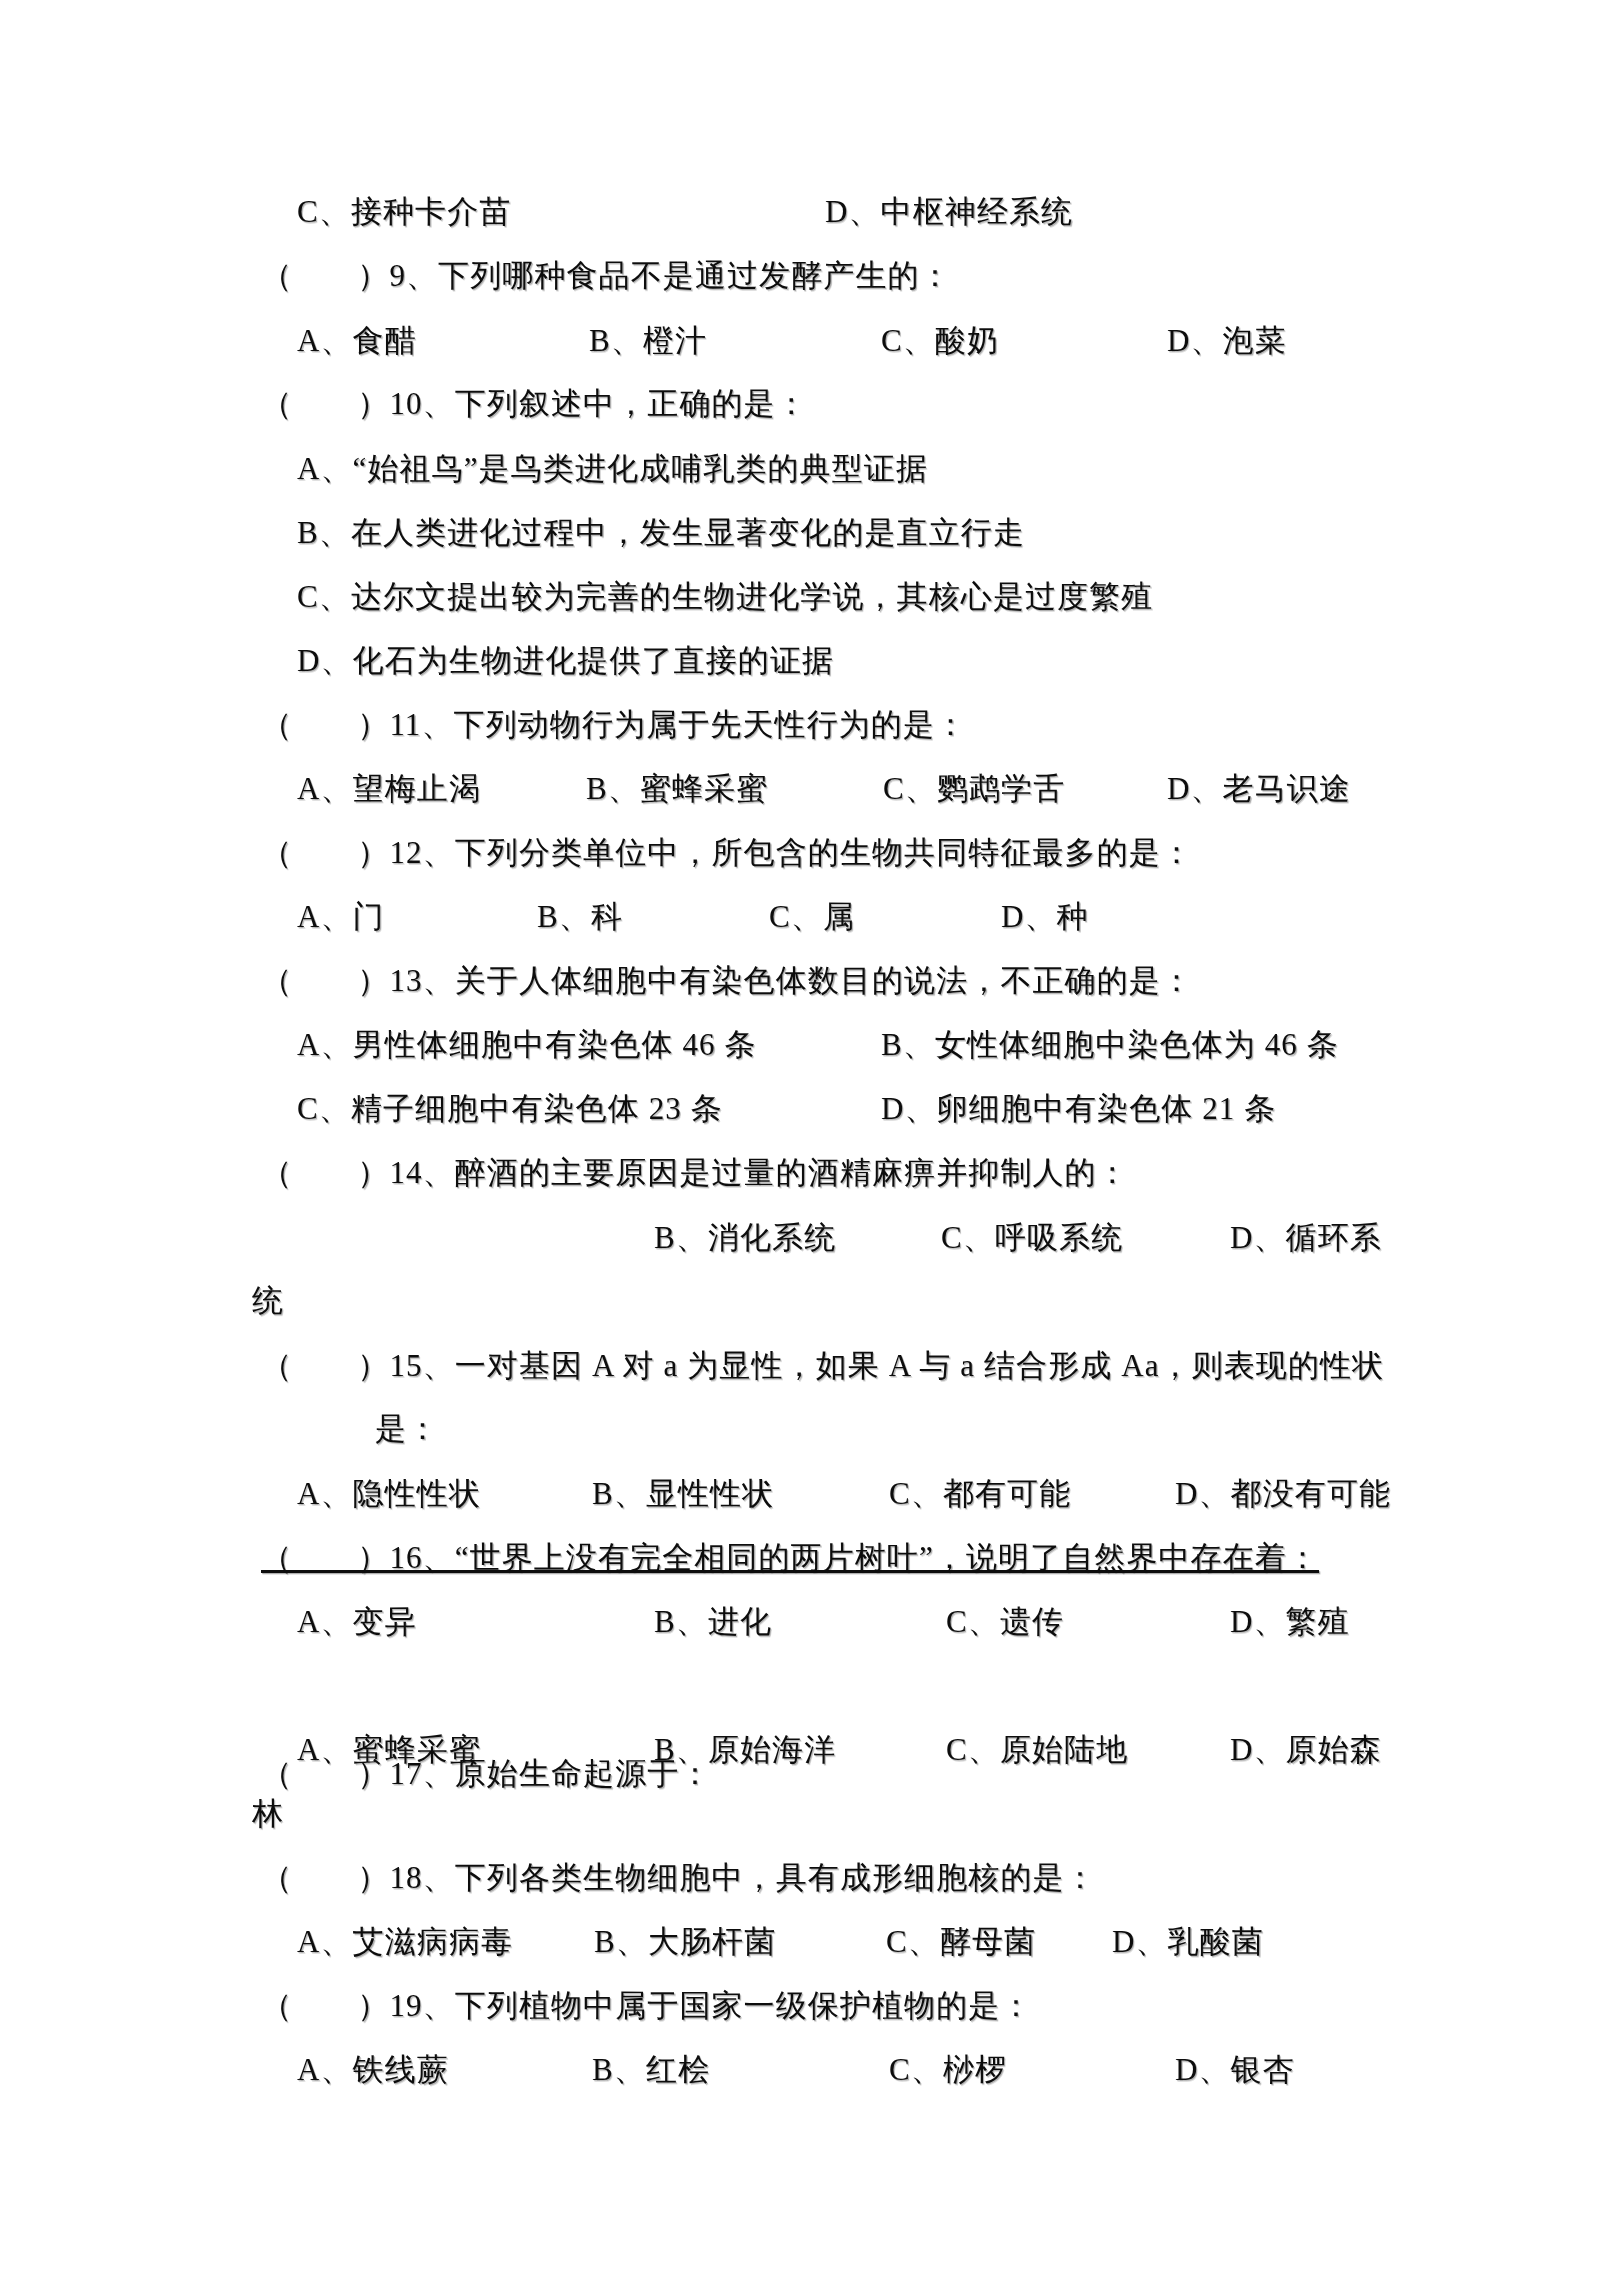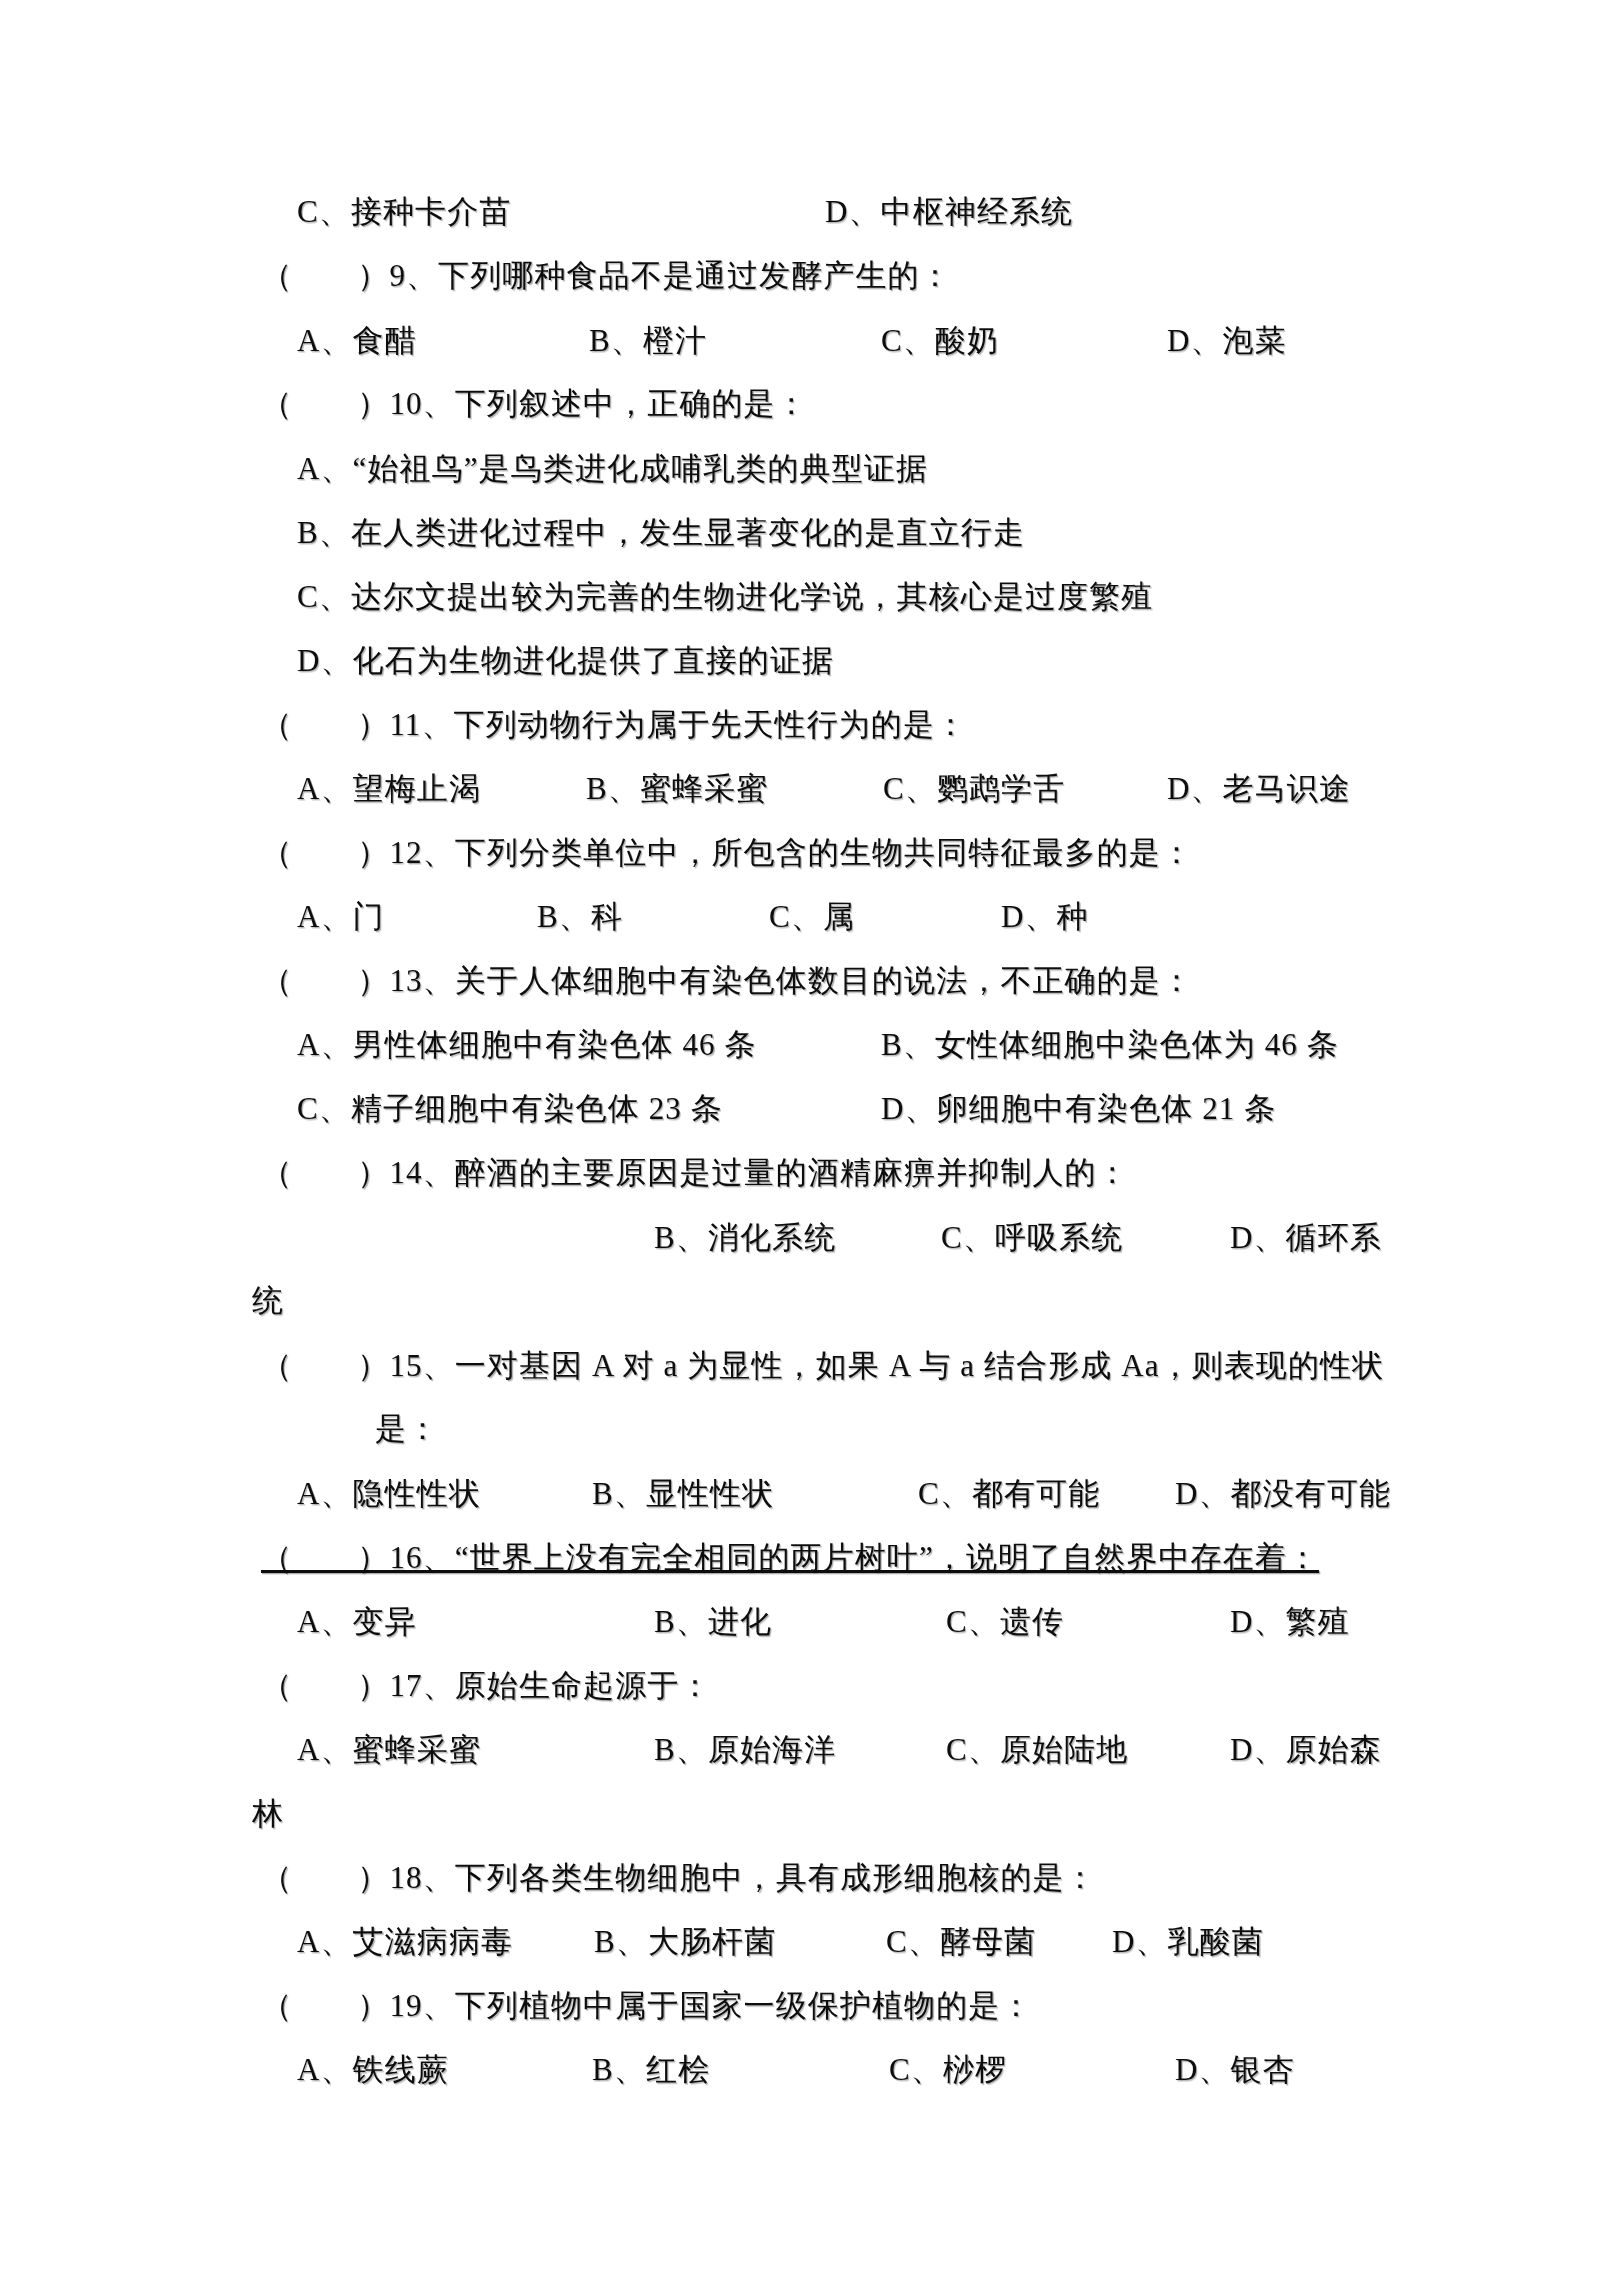--- a/index.html
+++ b/index.html
@@ -51,24 +51,24 @@
       <div class="line" style="top: 821px;"><span class="seg" style="left: 261px;">（　　）12、下列分类单位中，所包含的生物共同特征最多的是：</span></div>
       <div class="line" style="top: 885px;"><span class="seg" style="left: 297px;">A、门</span><span class="seg" style="left: 537px;">B、科</span><span class="seg" style="left: 769px;">C、属</span><span class="seg" style="left: 1001px;">D、种</span></div>
       <div class="line" style="top: 949px;"><span class="seg" style="left: 261px;">（　　）13、关于人体细胞中有染色体数目的说法，不正确的是：</span></div>
       <div class="line" style="top: 1013px;"><span class="seg" style="left: 297px;">A、男性体细胞中有染色体 46 条</span><span class="seg" style="left: 881px;">B、女性体细胞中染色体为 46 条</span></div>
       <div class="line" style="top: 1077px;"><span class="seg" style="left: 297px;">C、精子细胞中有染色体 23 条</span><span class="seg" style="left: 881px;">D、卵细胞中有染色体 21 条</span></div>
       <div class="line" style="top: 1141px;"><span class="seg" style="left: 261px;">（　　）14、醉酒的主要原因是过量的酒精麻痹并抑制人的：</span></div>
       <div class="line" style="top: 1206px;"><span class="seg" style="left: 654px;">B、消化系统</span><span class="seg" style="left: 941px;">C、呼吸系统</span><span class="seg" style="left: 1230px;">D、循环系</span></div>
       <div class="line" style="top: 1269px;"><span class="seg" style="left: 252px;">统</span></div>
       <div class="line" style="top: 1334px;"><span class="seg" style="left: 261px;">（　　）15、一对基因 A 对 a 为显性，如果 A 与 a 结合形成 Aa，则表现的性状</span></div>
       <div class="line" style="top: 1397px;"><span class="seg" style="left: 375px;">是：</span></div>
-      <div class="line" style="top: 1462px;"><span class="seg" style="left: 297px;">A、隐性性状</span><span class="seg" style="left: 592px;">B、显性性状</span><span class="seg" style="left: 889px; margin-left: 29px;">C、都有可能</span><span class="seg" style="left: 1175px;">D、都没有可能</span></div>
+      <div class="line" style="top: 1462px;"><span class="seg" style="left: 297px;">A、隐性性状</span><span class="seg" style="left: 592px;">B、显性性状</span><span class="seg" style="left: 889px;">C、都有可能</span><span class="seg" style="left: 1175px;">D、都没有可能</span></div>
       <div class="line" style="top: 1526px;"><span class="seg" style="left: 261px; text-decoration: underline;">（　　）16、“世界上没有完全相同的两片树叶”，说明了自然界中存在着：</span></div>
       <div class="line" style="top: 1590px; padding-left: 48px;"><span class="seg" style="left: 297px;">A、变异</span><span class="seg" style="left: 654px;">B、进化</span><span class="seg" style="left: 946px;">C、遗传</span><span class="seg" style="left: 1230px;">D、繁殖</span></div>
-      <div class="line" style="top: 1654px;"><span class="seg" style="left: 261px;">（　　）17、原始生命起源于：</span></div>
+      <div class="line" style="top: 1742px;"><span class="seg" style="left: 261px;">（　　）17、原始生命起源于：</span></div>
       <div class="line" style="top: 1718px;"><span class="seg" style="left: 297px;">A、蜜蜂采蜜</span><span class="seg" style="left: 654px;">B、原始海洋</span><span class="seg" style="left: 946px;">C、原始陆地</span><span class="seg" style="left: 1230px;">D、原始森</span></div>
       <div class="line" style="top: 1782px;"><span class="seg" style="left: 252px;">林</span></div>
       <div class="line" style="top: 1846px;"><span class="seg" style="left: 261px;">（　　）18、下列各类生物细胞中，具有成形细胞核的是：</span></div>
       <div class="line" style="top: 1910px;"><span class="seg" style="left: 297px;">A、艾滋病病毒</span><span class="seg" style="left: 594px;">B、大肠杆菌</span><span class="seg" style="left: 886px;">C、酵母菌</span><span class="seg" style="left: 1112px;">D、乳酸菌</span></div>
       <div class="line" style="top: 1974px;"><span class="seg" style="left: 261px;">（　　）19、下列植物中属于国家一级保护植物的是：</span></div>
       <div class="line" style="top: 2038px;"><span class="seg" style="left: 297px;">A、铁线蕨</span><span class="seg" style="left: 592px;">B、红桧</span><span class="seg" style="left: 889px;">C、桫椤</span><span class="seg" style="left: 1175px;">D、银杏</span></div>
     </div>
 </div>
 
 

